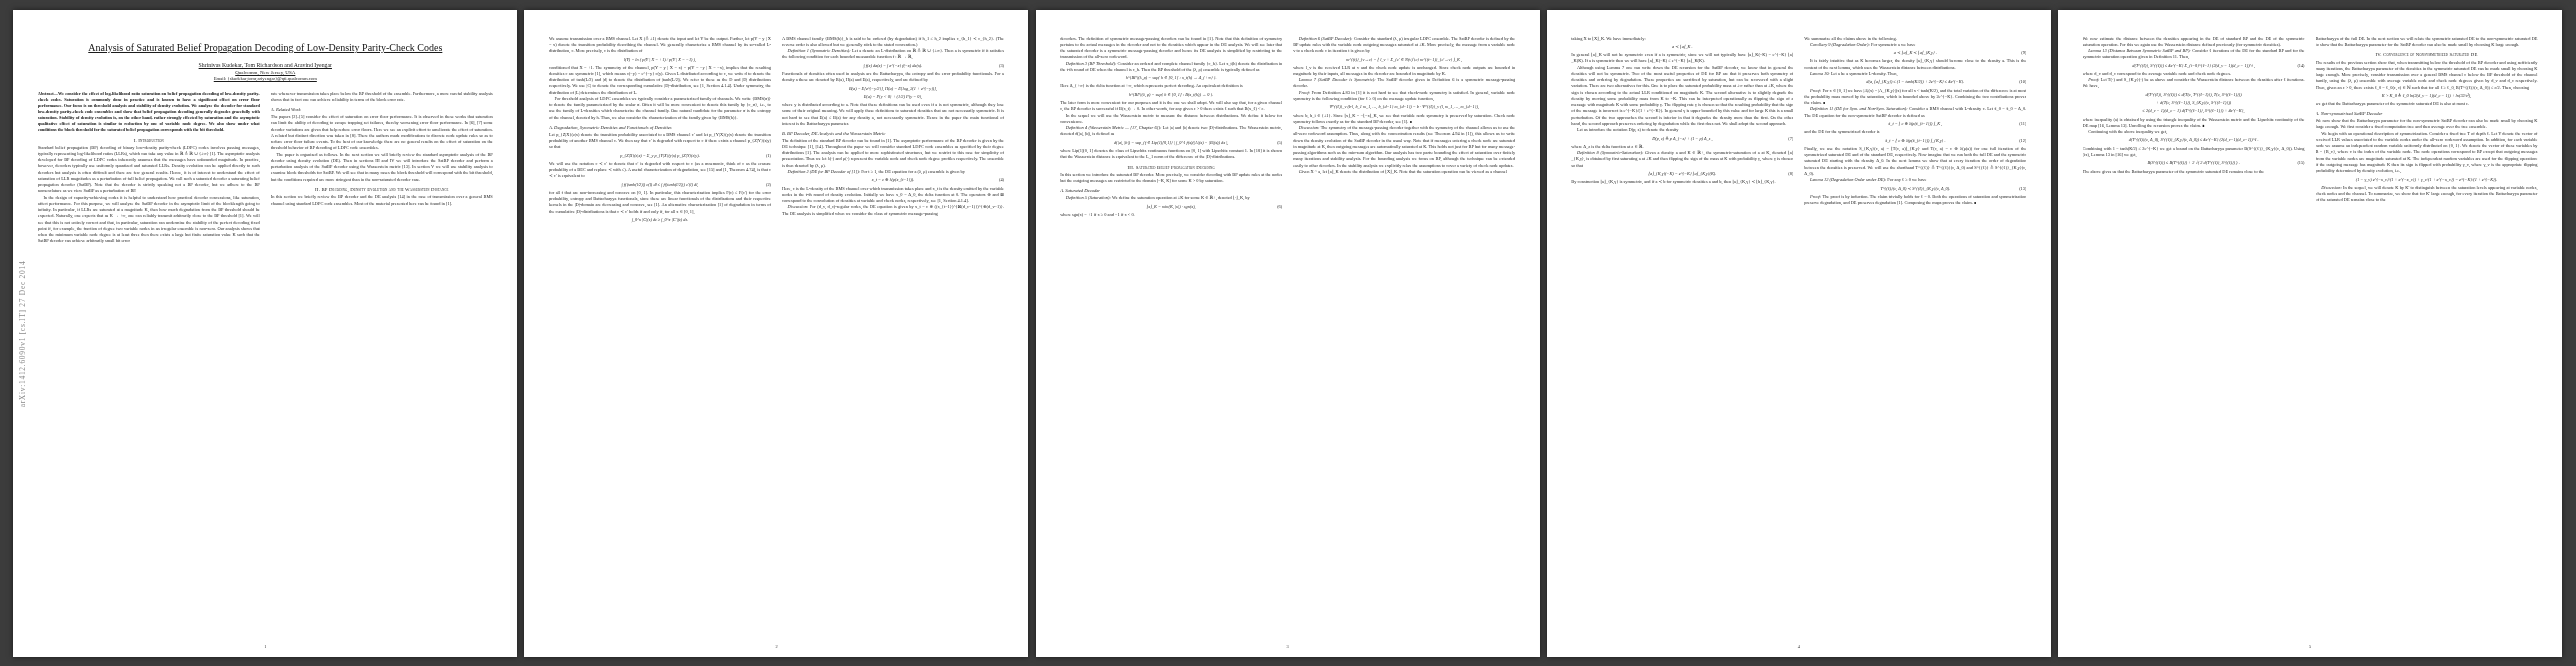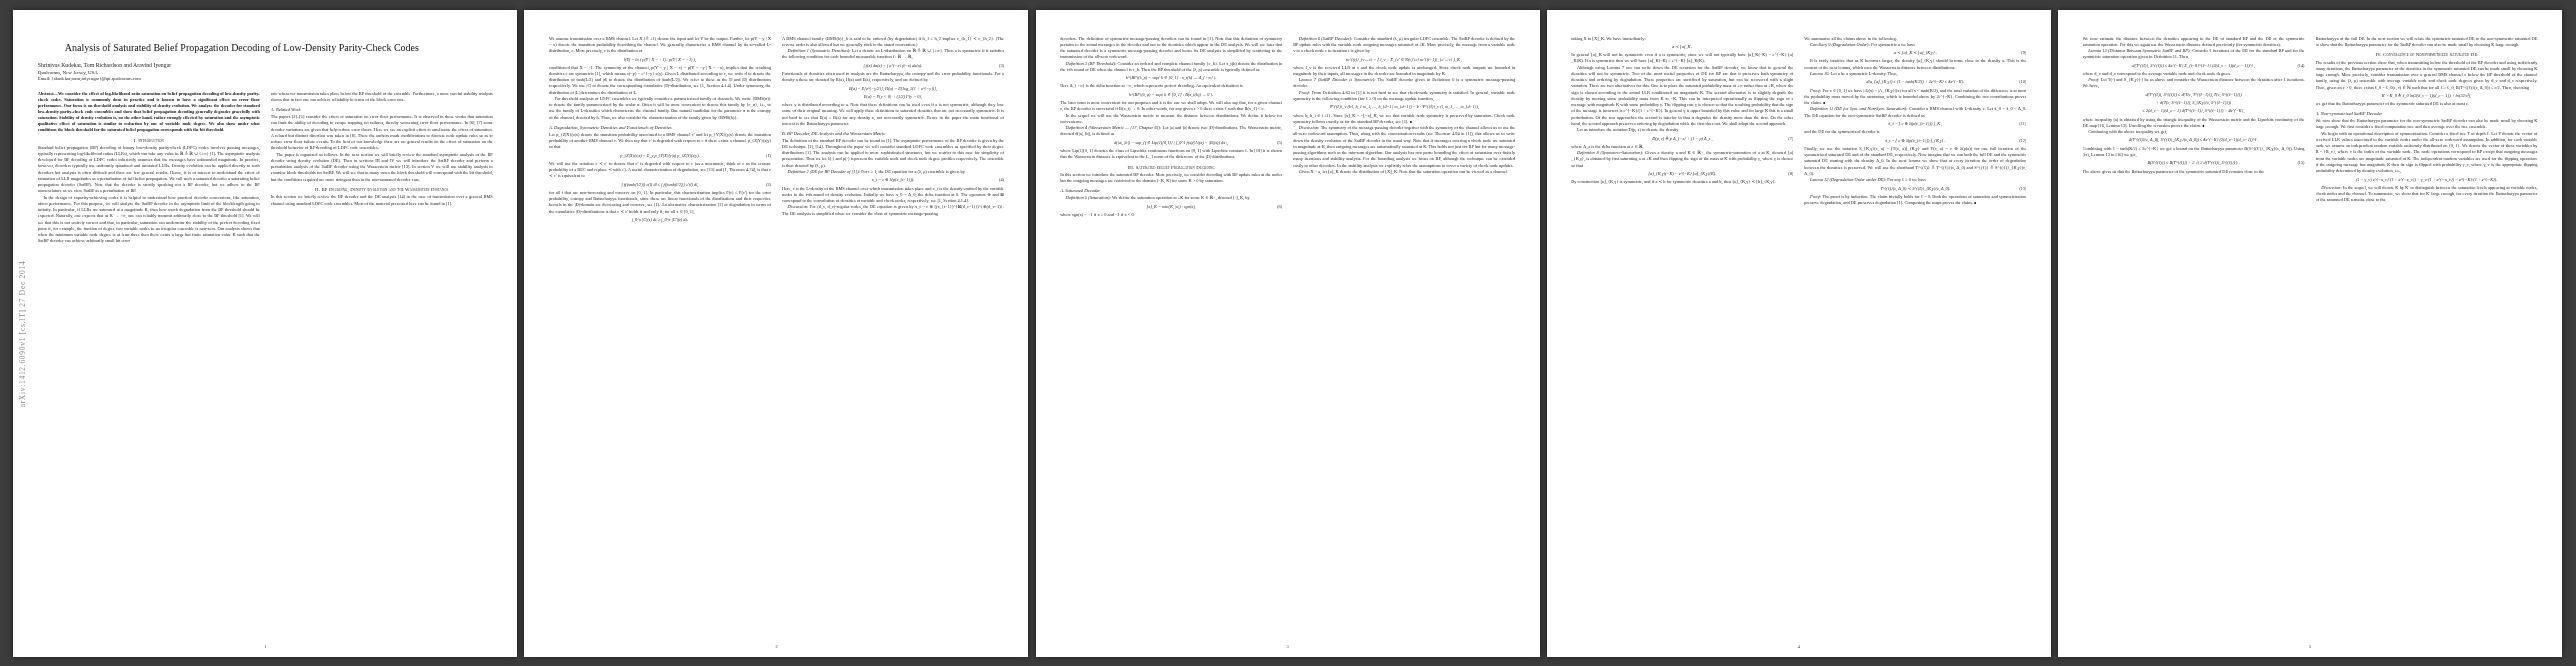--- a/index.html
+++ b/index.html
@@ -20,21 +20,21 @@
     padding:25.6px 24.5px 21px 24.5px;
     display:flex;flex-direction:column;overflow:hidden;
   }
   .watermark{
     position:absolute;left:4.4px;top:50%;
     transform:translateY(-50%) rotate(180deg);
     writing-mode:vertical-rl;
     font-size:7.5px;letter-spacing:0.7px;color:#8a8a8a;
     white-space:nowrap;
   }
-  .pheader{flex:0 0 auto;text-align:left;}
+  .pheader{flex:0 0 auto;text-align:center;text-decoration:underline;}
   .title{
     font-size:10px;line-height:1.28;margin:6.7px 27px 7.2px 27px;
     font-weight:400;color:#111;
   }
   .authors{font-size:5.8px;margin-bottom:1.7px;}
   .affil{font-size:5px;margin-bottom:1.1px;}
   .email{font-size:4.7px;margin-bottom:10px;}
   .cols{flex:1 1 auto;display:flex;gap:11px;overflow:hidden;}
   .col{flex:1 1 0;overflow:hidden;}
   .blk{margin:0;}

